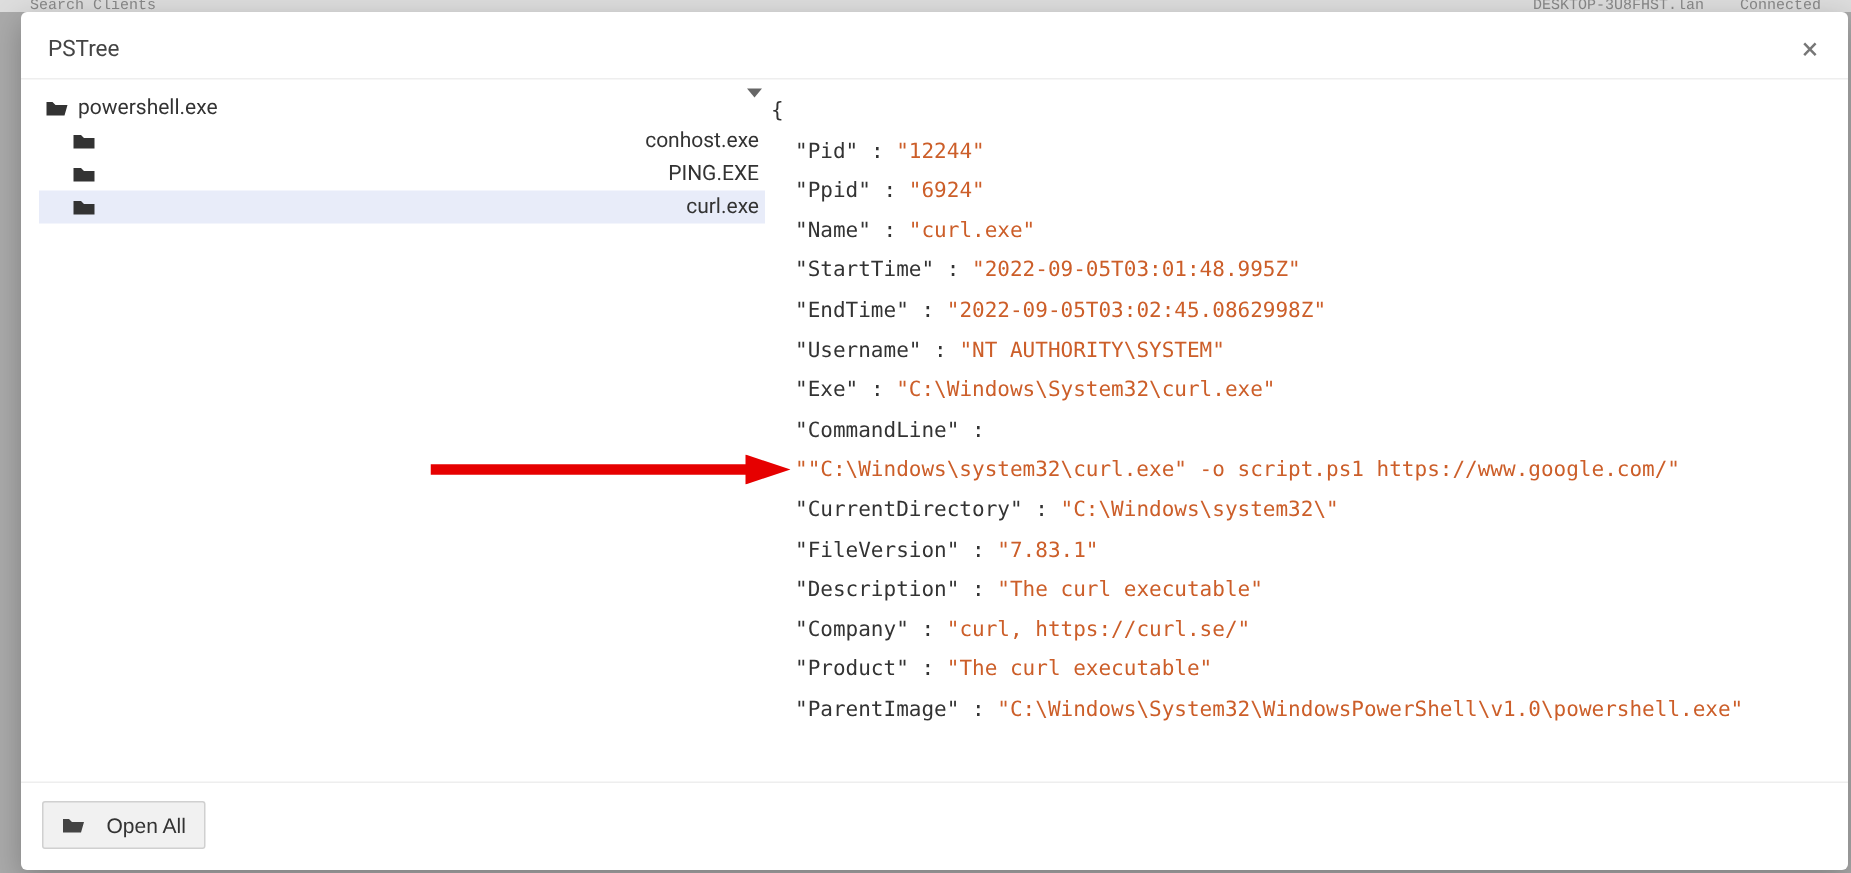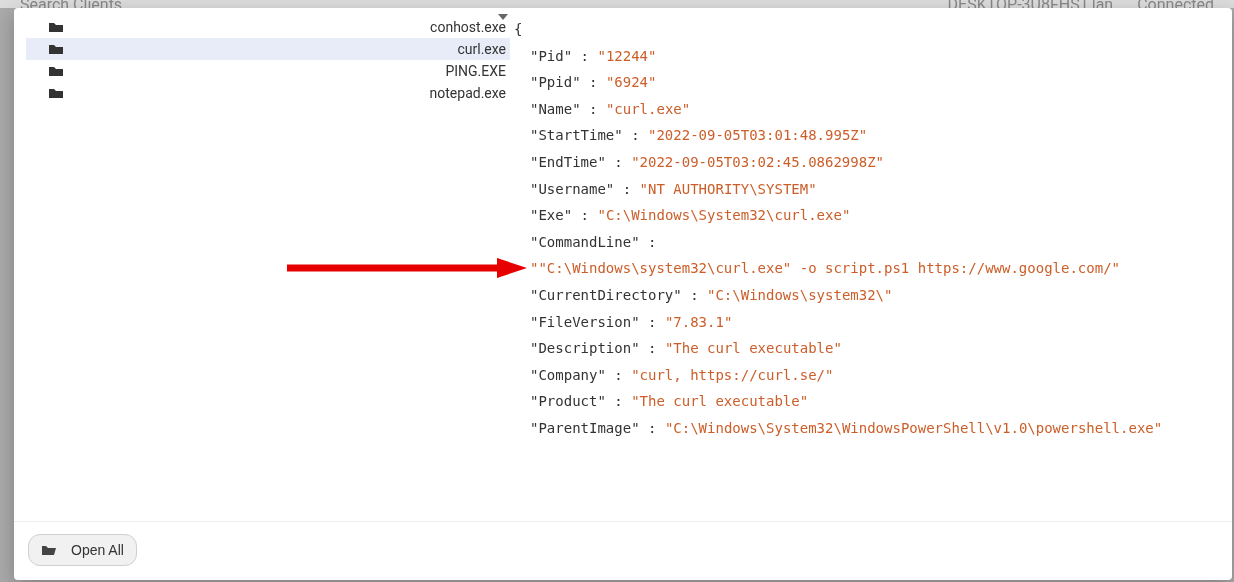--- a/index.html
+++ b/index.html
@@ -14,23 +14,24 @@
     }
     .bg-bar {
       position: absolute;
       top: 0; left: 0; right: 0;
       height: 8px;
       background: #ddd;
       display: flex;
       align-items: center;
       padding: 0 20px;
       color: #888;
-      font-size: 16px;
+      font-size: 10px;
       white-space: nowrap;
       overflow: hidden;
+      font-family: Liberation Mono, monospace;
     }
     .bg-bar .spacer { flex: 1; }
     .modal {
       position: absolute;
       top: 8px;
       left: 14px;
       right: 2px;
       bottom: 2px;
       background: #fff;
       border-radius: 4px;
@@ -121,21 +122,21 @@
       gap: 8px;
     }
     .btn {
       display: inline-flex;
       align-items: center;
       gap: 8px;
       border: 1px solid #d0d0d0;
       background: #f1f1f1;
       color: #333;
       padding: 7px 12px;
-      border-radius: 12px;
+      border-radius: 2px;
       cursor: pointer;
       font-size: 14px;
     }
     .btn .folder-icon { width: 16px; height: 14px; }
     .arrow-anno {
       position: absolute;
       left: 273px;
       top: 250px;
       width: 240px;
       height: 20px;
@@ -147,56 +148,60 @@
 
 <div class="bg-bar">
   <span>Search Clients</span>
   <span class="spacer"></span>
   <span>DESKTOP-3U8FHST.lan</span>
   <span style="width:24px"></span>
   <span>Connected</span>
 </div>
 
 <div class="modal">
+  <div class="modal-header">
+    <span class="modal-title">PSTree</span>
+    <span class="close-x">×</span>
+  </div>
 
   <div class="modal-body">
     <div class="tree-pane">
       <div class="dropdown-arrow"></div>
       <div id="tree-container">
+          <div class="tree-row indent-0">
+            <span class="folder-icon">
+              <svg viewBox="0 0 16 14">
+                <path d="M1 3 L5 3 L7 5 L15 5 L13 12 L1 12 Z" fill="#333"></path>
+              </svg>
+            </span>
+            <span class="tree-label">powershell.exe</span>
+          </div>
           <div class="tree-row indent-1">
             <span class="folder-icon">
               <svg viewBox="0 0 16 14">
                 <path d="M1 3 L6 3 L8 5 L15 5 L15 12 L1 12 Z" fill="#333"></path>
               </svg>
             </span>
             <span class="tree-label">conhost.exe</span>
           </div>
+          <div class="tree-row indent-1">
+            <span class="folder-icon">
+              <svg viewBox="0 0 16 14">
+                <path d="M1 3 L6 3 L8 5 L15 5 L15 12 L1 12 Z" fill="#333"></path>
+              </svg>
+            </span>
+            <span class="tree-label">PING.EXE</span>
+          </div>
           <div class="tree-row indent-1 selected">
             <span class="folder-icon">
               <svg viewBox="0 0 16 14">
                 <path d="M1 3 L6 3 L8 5 L15 5 L15 12 L1 12 Z" fill="#333"></path>
               </svg>
             </span>
             <span class="tree-label">curl.exe</span>
-          </div>
-          <div class="tree-row indent-1">
-            <span class="folder-icon">
-              <svg viewBox="0 0 16 14">
-                <path d="M1 3 L6 3 L8 5 L15 5 L15 12 L1 12 Z" fill="#333"></path>
-              </svg>
-            </span>
-            <span class="tree-label">PING.EXE</span>
-          </div>
-          <div class="tree-row indent-1">
-            <span class="folder-icon">
-              <svg viewBox="0 0 16 14">
-                <path d="M1 3 L6 3 L8 5 L15 5 L15 12 L1 12 Z" fill="#333"></path>
-              </svg>
-            </span>
-            <span class="tree-label">notepad.exe</span>
           </div>
         </div>
     </div>
 
     <div class="detail-pane">
       <div class="brace">{</div>
       <div id="detail-container">
           <div class="kv-row"><span class="k">"Pid"</span><span class="colon"> : </span><span class="v">"12244"</span></div>
           <div class="kv-row"><span class="k">"Ppid"</span><span class="colon"> : </span><span class="v">"6924"</span></div>
           <div class="kv-row"><span class="k">"Name"</span><span class="colon"> : </span><span class="v">"curl.exe"</span></div>

